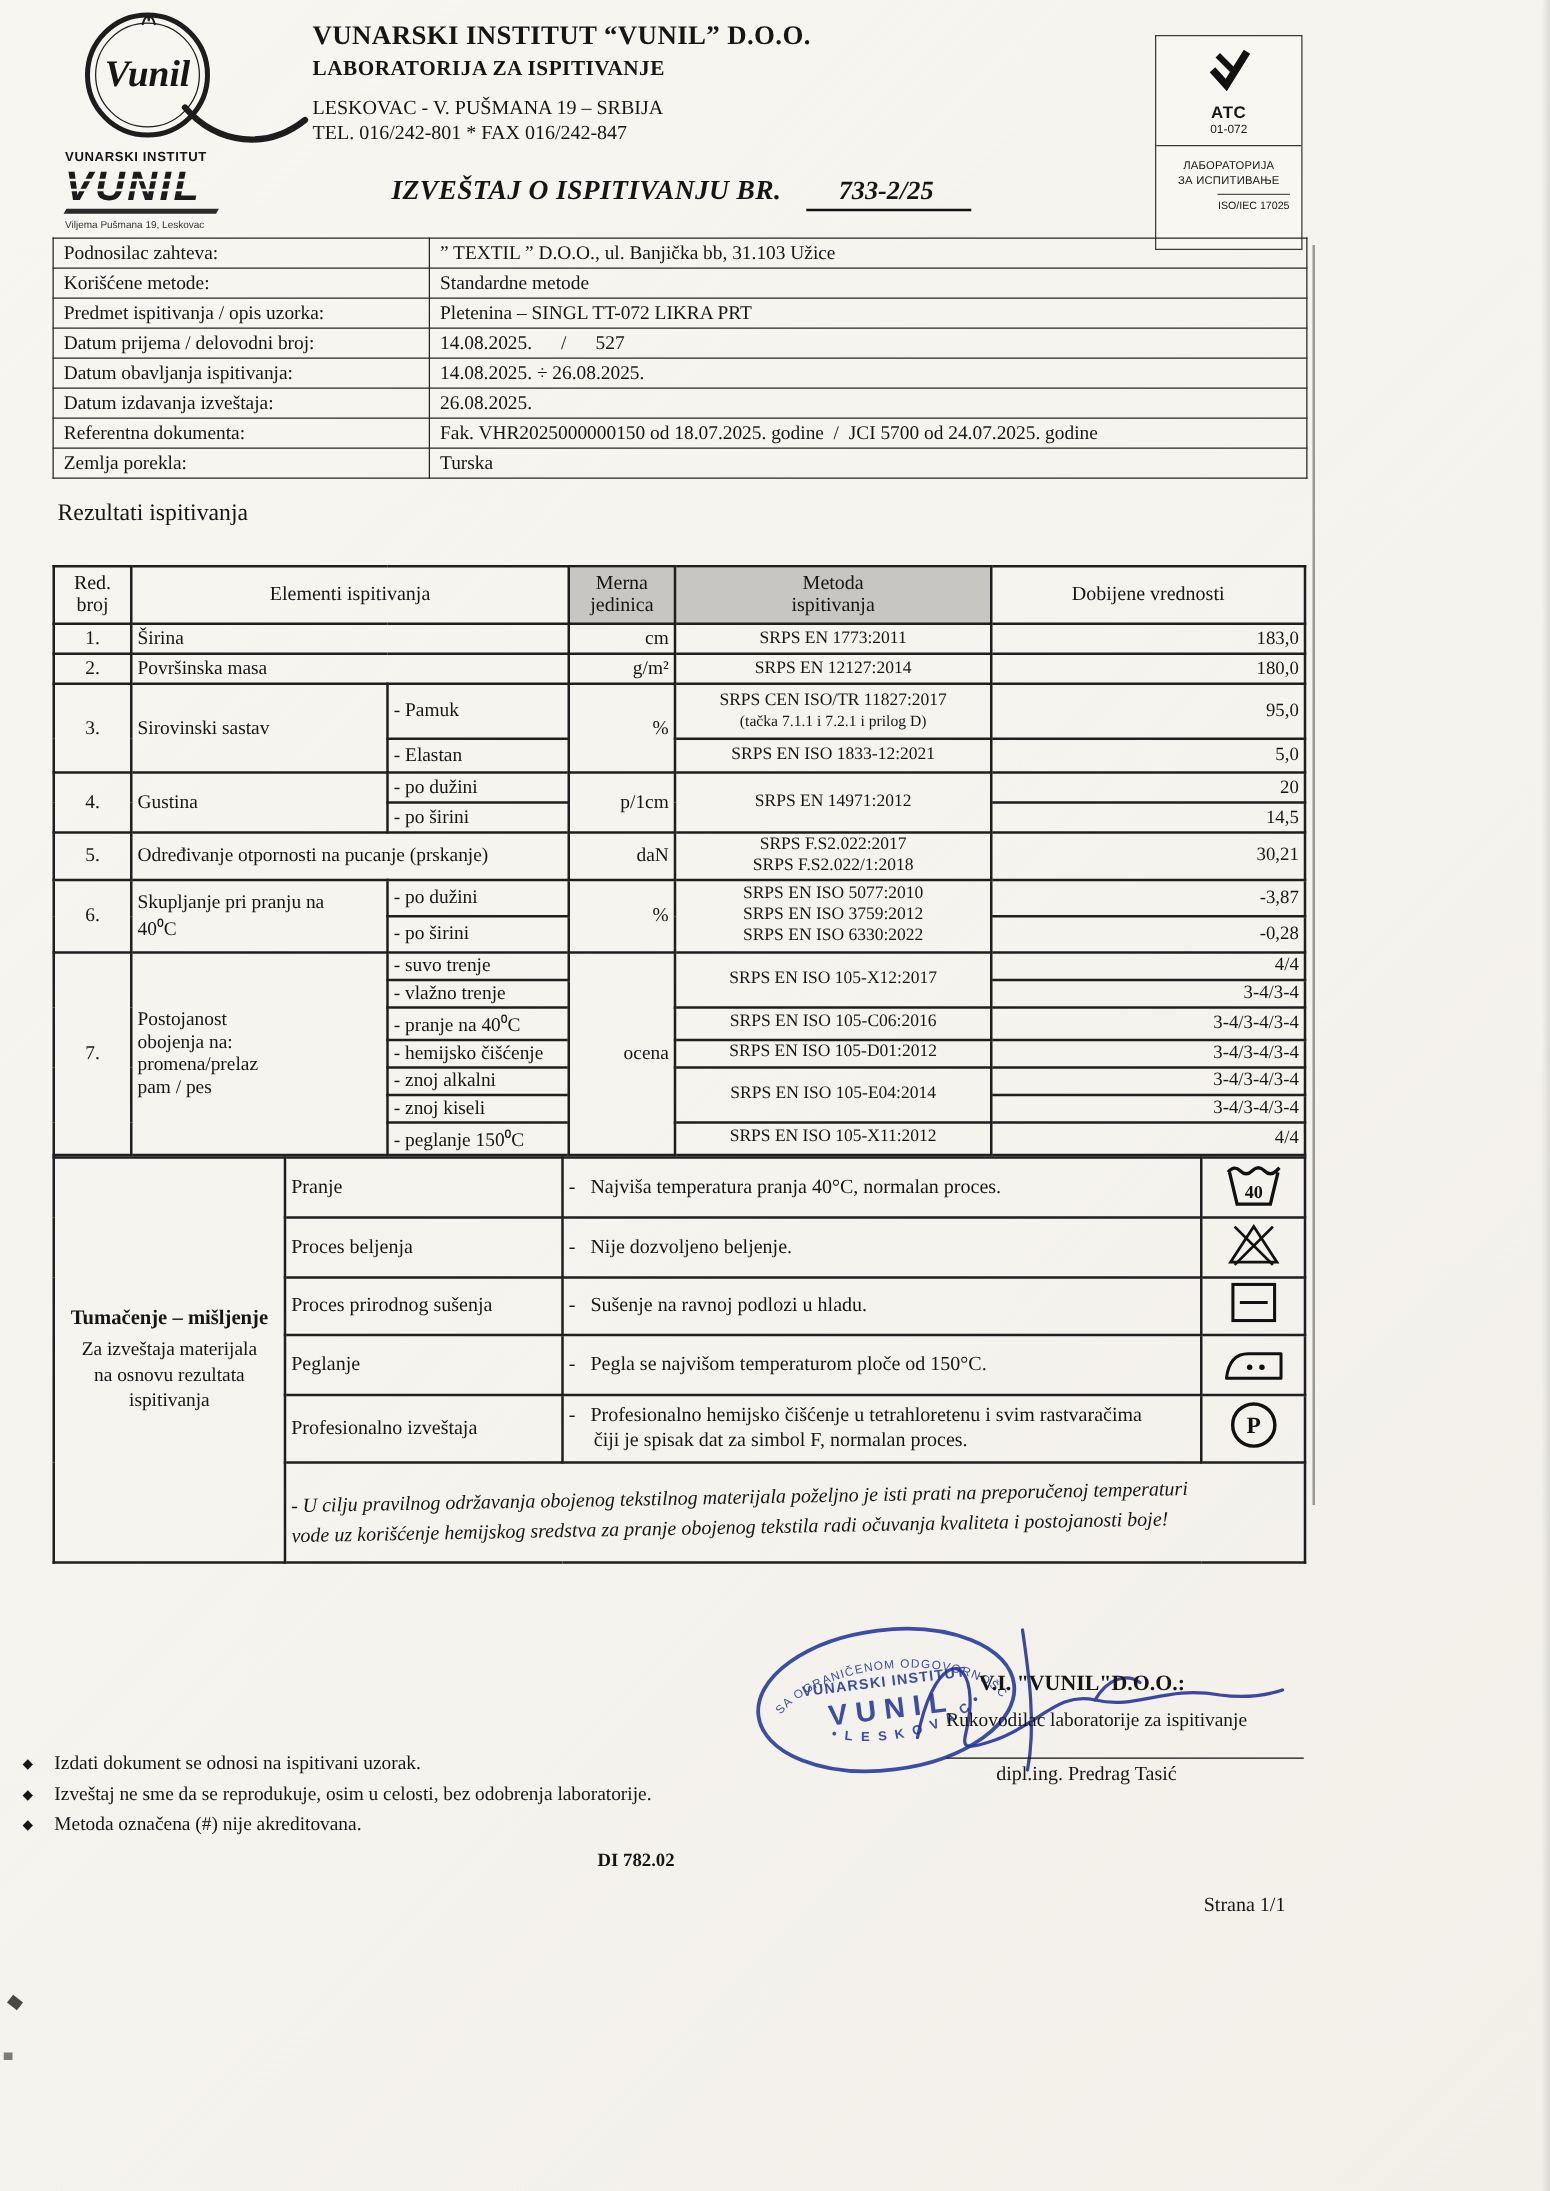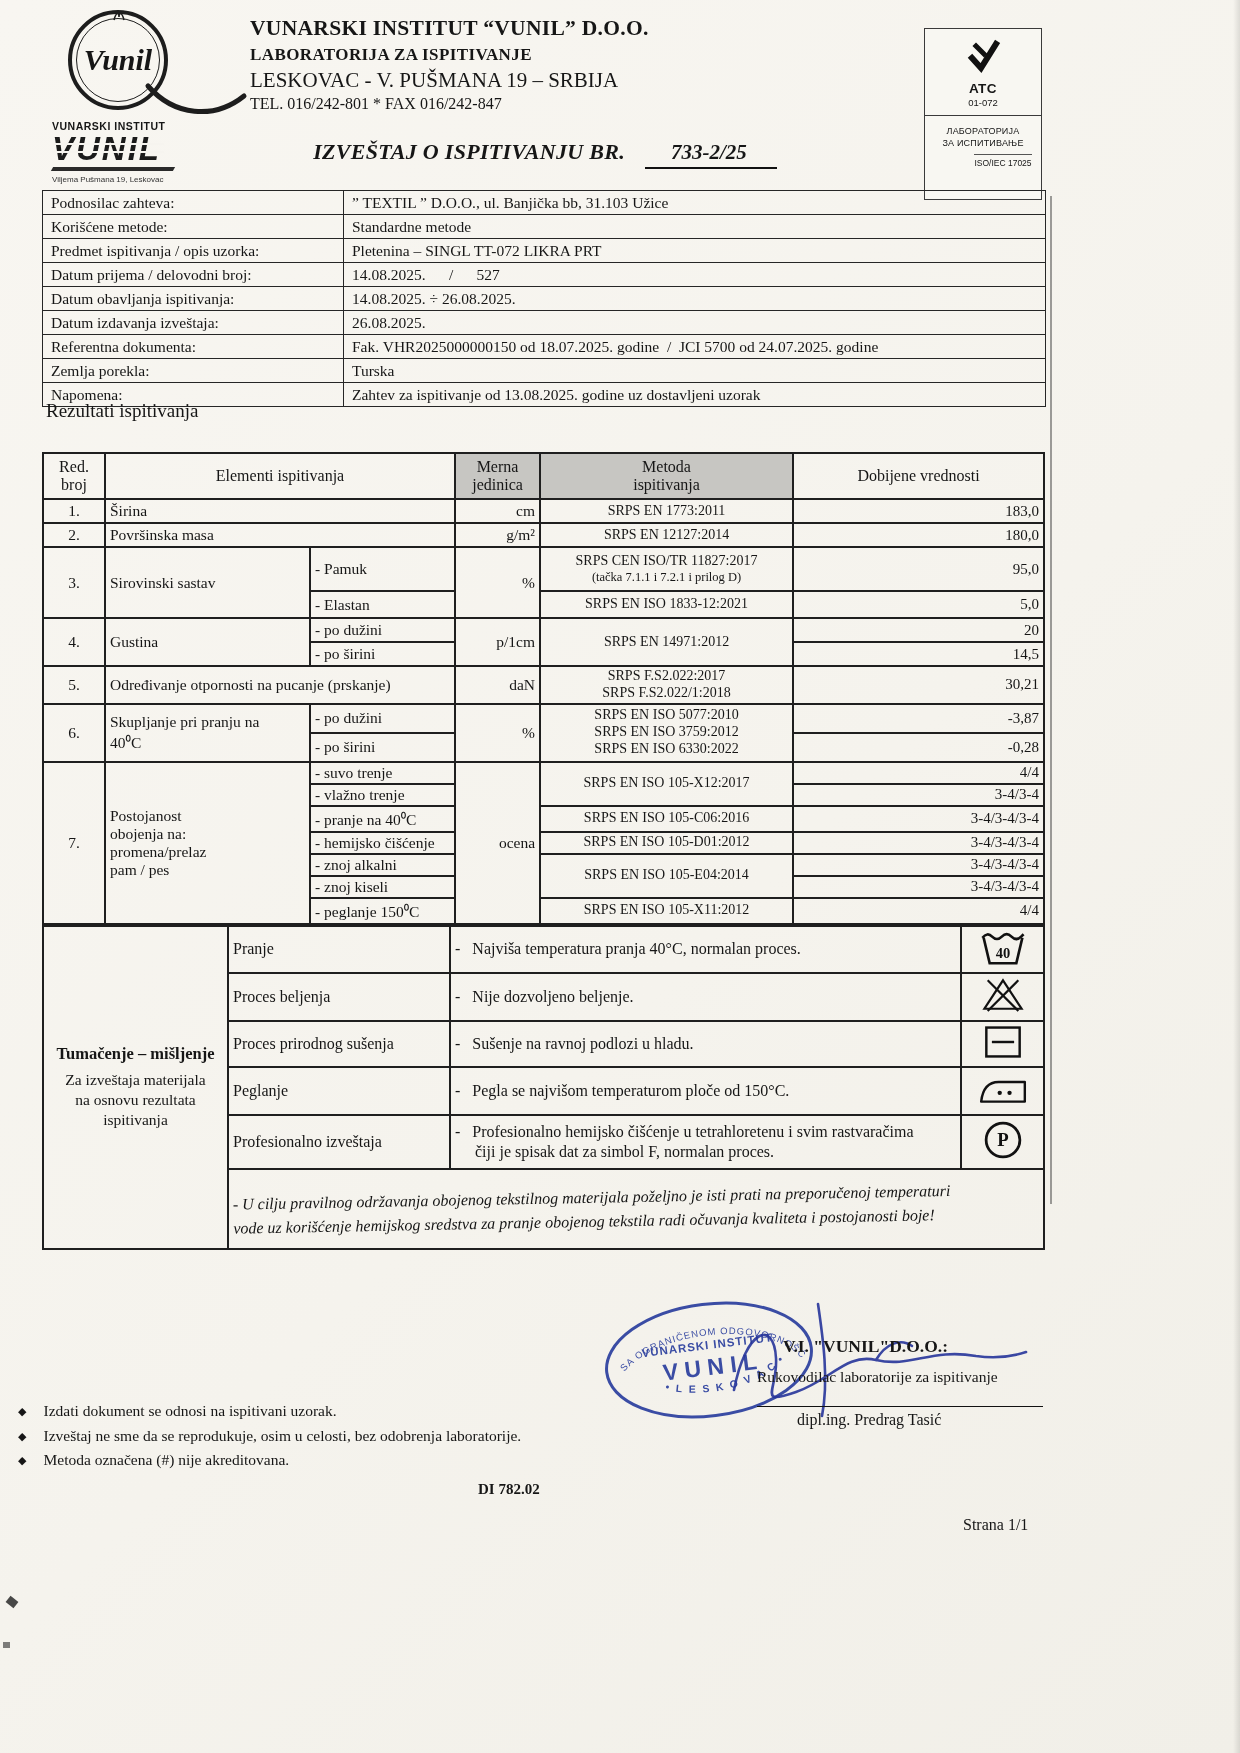--- a/index.html
+++ b/index.html
@@ -27,21 +27,21 @@
   .logo-brand{position:relative;font-family:"Liberation Sans",sans-serif;font-weight:800;font-style:italic;
     font-size:33px;line-height:1;letter-spacing:2px;color:#1b1b1b;width:130px;}
   .logo-brand::before{content:"";position:absolute;left:0;right:18px;top:11px;height:2px;background:#f6f4ef;}
   .logo-brand::after{content:"";position:absolute;left:0;right:18px;top:19px;height:2px;background:#f6f4ef;}
   .logo-brand-bar{width:122px;height:4px;background:#2a2a2a;margin-top:2px;transform:skewX(-30deg);}
   .logo-address{margin-top:4px;font-family:"Liberation Sans",sans-serif;font-size:8px;color:#333;}
 
   .header-center{left:250px;top:16px;width:600px;text-align:left;font-family:Liberation Serif, serif;}
   .org-name{font-size:21.5px;font-weight:bold;letter-spacing:.3px;}
   .lab-line{font-size:17px;font-weight:bold;margin-top:4px;letter-spacing:.4px;}
-  .addr-line{font-size:21px;margin-top:3px;}
+  .addr-line{font-size:16px;margin-top:13px;}
   .tel-line{font-size:16px;margin-top:2px;}
 
   .report-title-row{left:215px;top:139px;width:660px;text-align:center;white-space:nowrap;}
   .report-title{font-size:22px;font-weight:bold;font-style:italic;letter-spacing:.3px;}
   .report-number{display:inline-block;font-size:21px;font-weight:bold;font-style:italic;
     border-bottom:2.2px solid #111;padding:0 30px 2px 26px;margin-left:16px;}
 
   .atc-box{left:924px;top:28px;width:116px;height:170px;border:1.6px solid #3a3a3a;
     background:#f8f7f2;text-align:center;font-family:"Liberation Sans",sans-serif;}
   .atc-icon{margin-top:8px;}
@@ -183,24 +183,20 @@
           <td class="ilabel">Datum izdavanja izveštaja:</td>
           <td class="ivalue">26.08.2025.</td>
         </tr>
     <tr>
           <td class="ilabel">Referentna dokumenta:</td>
           <td class="ivalue">Fak. VHR2025000000150 od 18.07.2025. godine  /  JCI 5700 od 24.07.2025. godine</td>
         </tr>
     <tr>
           <td class="ilabel">Zemlja porekla:</td>
           <td class="ivalue">Turska</td>
-        </tr>
-    <tr>
-          <td class="ilabel">Napomena:</td>
-          <td class="ivalue">Zahtev za ispitivanje od 13.08.2025. godine uz dostavljeni uzorak</td>
         </tr>
   </tbody>
     </table>
 
   <div class="abs section-title">Rezultati ispitivanja</div>
 
   <div class="abs tables-flow">
 
     <table class="results">
       <colgroup>

